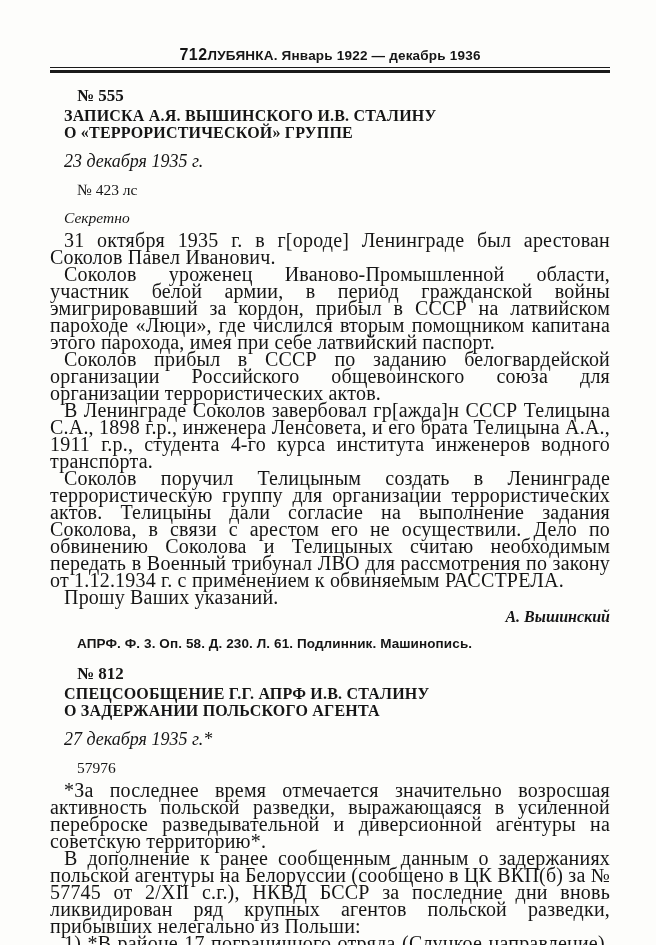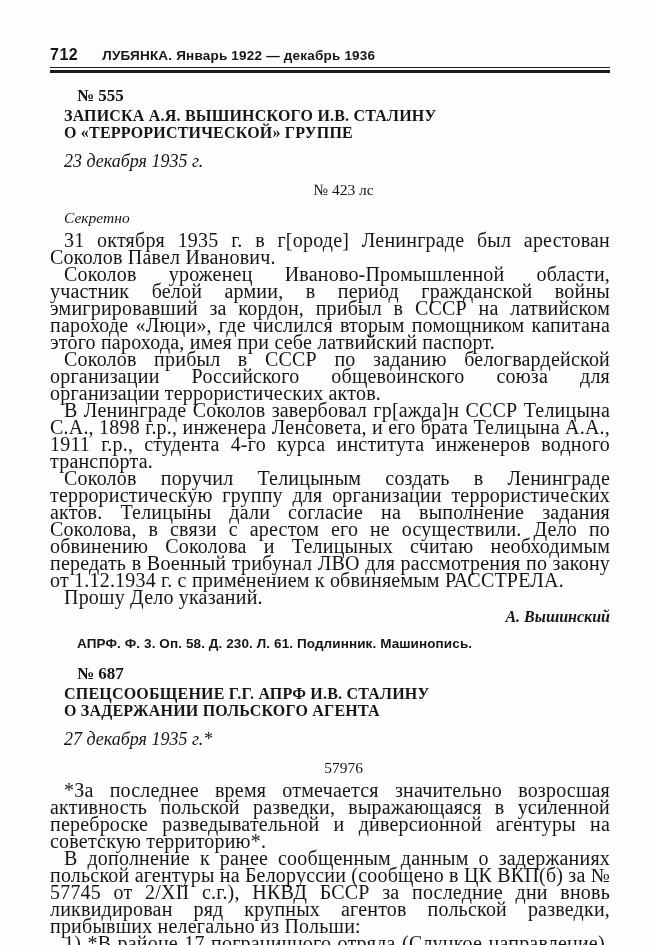--- a/index.html
+++ b/index.html
@@ -14,25 +14,24 @@
     box-sizing: border-box;
     background: #fdfdfb;
     color: #151515;
     padding: 46px 46px 0 50px;
     overflow: hidden;
     font-family: "Liberation Serif", serif;
   }
   
   .running-header {
     display: flex;
-    justify-content: flex-start;
+    justify-content: center;
     align-items: baseline;
     font-family: "Liberation Sans", sans-serif;
     font-weight: bold;
-    gap: 24px;
   }
   .page-number { font-size: 16px; letter-spacing: 0.5px; }
   .running-title { font-size: 13.5px; letter-spacing: 0.2px; }
   .header-rule { margin-top: 3px; }
   .header-rule .thin  { height: 0; border-top: 1.5px solid #1a1a1a; }
   .header-rule .thick { height: 2.5px; background: #1a1a1a; margin-top: 2px; }
 
   
   .doc { margin-top: 13px; }
   .doc-number {
@@ -48,21 +47,20 @@
     letter-spacing: 0.2px;
   }
   .doc-date {
     margin: 9px 0 0 14px;
     font-style: italic;
     font-size: 18px;
   }
   .doc-ref {
     margin: 9px 0 0 27px;
     font-size: 15.5px;
-    text-align: center;
   }
   .doc-classification {
     margin: 10px 0 0 14px;
     font-style: italic;
     font-size: 15.5px;
   }
   .doc-body { margin-top: 5px; }
   .doc-body p {
     margin: 0;
     font-size: 20px;
@@ -108,28 +106,28 @@
     </h1>
     <div class="doc-date">23 декабря 1935 г.</div>
     <div class="doc-ref">№ 423 лс</div>
     <div class="doc-classification">Секретно</div>
     <div class="doc-body">
       <p>31 октября 1935 г. в г[ороде] Ленинграде был арестован Соколов Павел Иванович.</p>
       <p>Соколов уроженец Иваново-Промышленной области, участник белой армии, в период гражданской войны эмигрировавший за кордон, прибыл в СССР на латвийском пароходе «Люци», где числился вторым помощником капитана этого парохода, имея при себе латвийский паспорт.</p>
       <p>Соколов прибыл в СССР по заданию белогвардейской организации Российского общевоинского союза для организации террористических актов.</p>
       <p>В Ленинграде Соколов завербовал гр[ажда]н СССР Телицына С.А., 1898 г.р., инженера Ленсовета, и его брата Телицына А.А., 1911 г.р., студента 4-го курса института инженеров водного транспорта.</p>
       <p>Соколов поручил Телицыным создать в Ленинграде террористическую группу для организации террористических актов. Телицыны дали согласие на выполнение задания Соколова, в связи с арестом его не осуществили. Дело по обвинению Соколова и Телицыных считаю необходимым передать в Военный трибунал ЛВО для рассмотрения по закону от 1.12.1934 г. с применением к обвиняемым РАССТРЕЛА.</p>
-      <p>Прошу Дело указаний.</p>
+      <p>Прошу Ваших указаний.</p>
     </div>
     <div class="doc-signature">А. Вышинский</div>
     <div class="doc-archive">АПРФ. Ф. 3. Оп. 58. Д. 230. Л. 61. Подлинник. Машинопись.</div>
   </section>
 
   <section class="doc">
-    <div class="doc-number">№ 687</div>
+    <div class="doc-number">№ 812</div>
     <h1 class="doc-title">
       <span>СПЕЦСООБЩЕНИЕ Г.Г. АПРФ И.В. СТАЛИНУ</span><br>
       <span>О ЗАДЕРЖАНИИ ПОЛЬСКОГО АГЕНТА</span>
     </h1>
     <div class="doc-date">27 декабря 1935 г.*</div>
     <div class="doc-ref">57976</div>
     <div class="doc-body">
       <p>*За последнее время отмечается значительно возросшая активность польской разведки, выражающаяся в усиленной переброске разведывательной и диверсионной агентуры на советскую территорию*.</p>
       <p>В дополнение к ранее сообщенным данным о задержаниях польской агентуры на Белоруссии (сообщено в ЦК ВКП(б) за № 57745 от 2/XII с.г.), НКВД БССР за последние дни вновь ликвидирован ряд крупных агентов польской разведки, прибывших нелегально из Польши:</p>
       <p>1) *В районе 17 пограничного отряда (Слуцкое направление), при попытке ухода в Польшу, задержан неизвестный в красноармейском обмундировании (без петлиц), отказавшийся первоначально себя назвать.</p>

